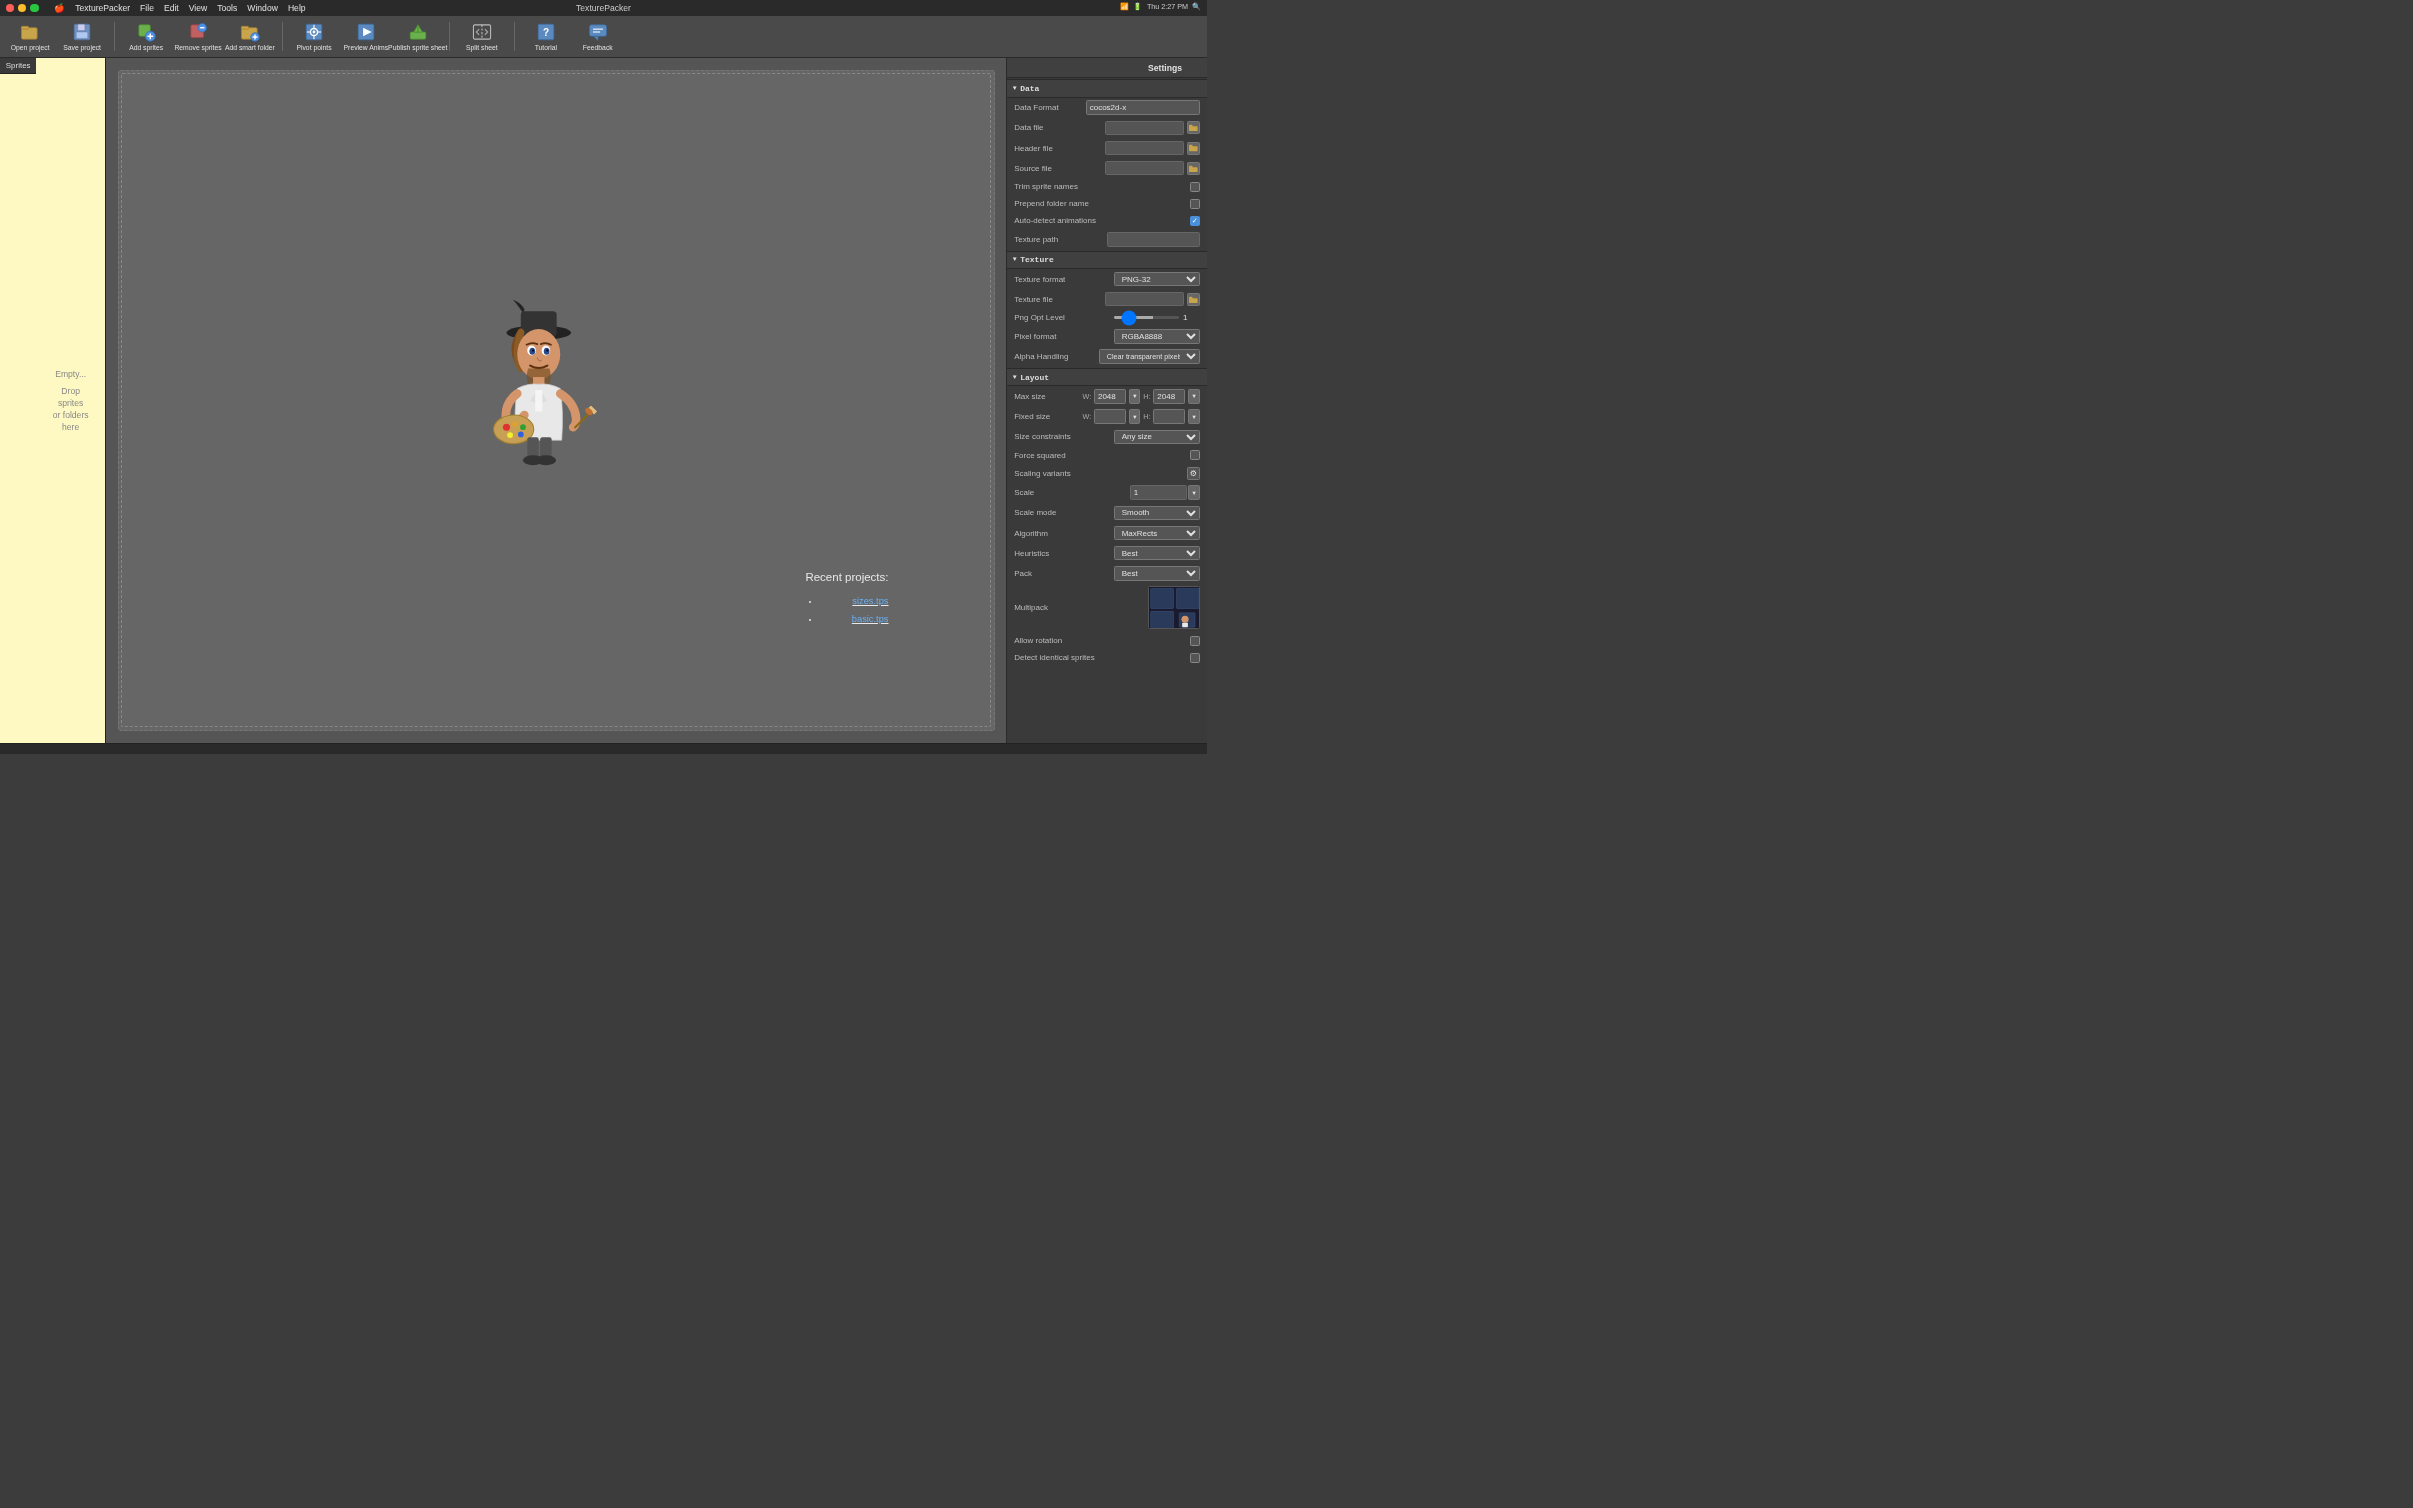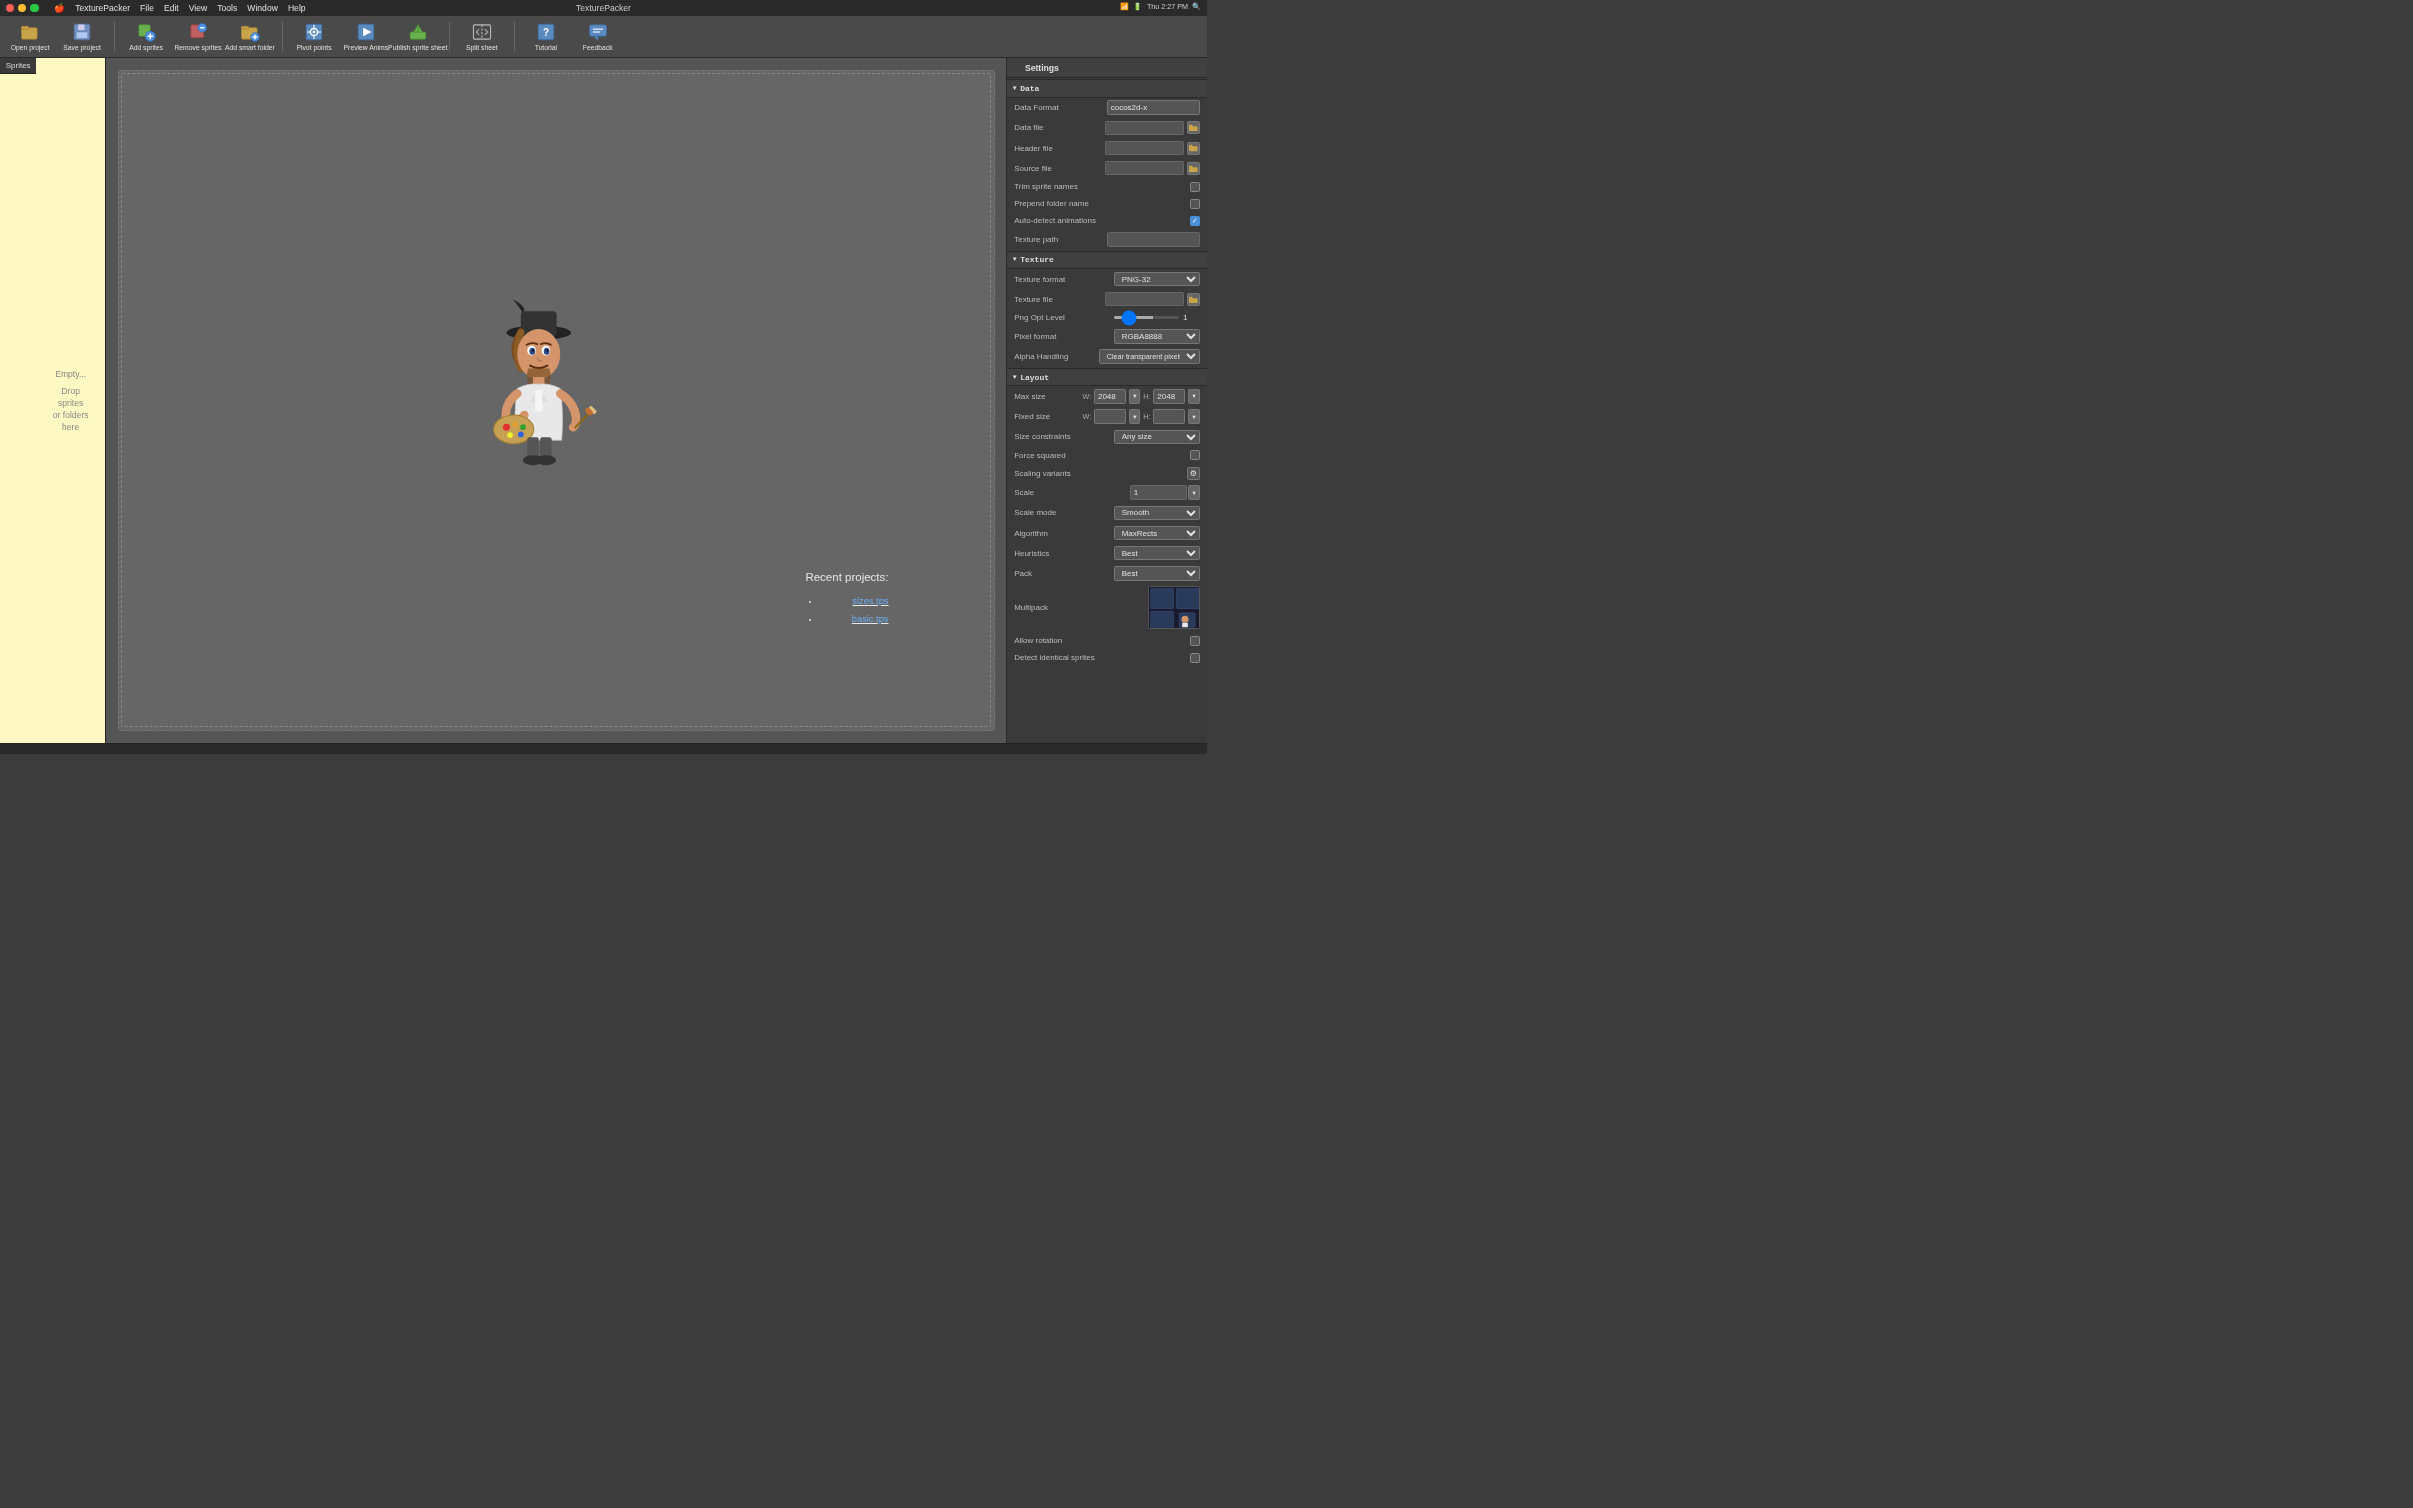--- a/index.html
+++ b/index.html
@@ -163,24 +163,25 @@
       border-left: 0.7px solid #2a2a2a;
       overflow-y: auto;
       padding-bottom: 14.4px;
     }
     #settings-header {
       height: 20px;
       background: #404040;
       border-bottom: 0.7px solid #2a2a2a;
       display: flex;
       align-items: center;
-      padding: 0 18px;
+      padding: 0 25px;
       font-size: 8.6px;
       font-weight: 600;
       color: #e0e0e0;
+      justify-content: flex-end;
     }
     .section-header {
       display: flex;
       align-items: center;
       gap: 3.6px;
       padding: 3.6px 5.7px;
       background: #404040;
       border-bottom: 0.7px solid #2a2a2a;
       border-top: 0.7px solid #2a2a2a;
       cursor: pointer;
@@ -594,21 +595,21 @@
       <span>Settings</span>
     </div>
 
     <div class="section-header">
       <span class="section-arrow">▼</span>
       <span>Data</span>
     </div>
 
     <div class="setting-row">
       <span class="setting-label">Data Format</span>
-      <input class="setting-input" value="cocos2d-x" style="width: 93px; background: rgb(85, 85, 85); border: 0.7px solid rgb(119, 119, 119); color: rgb(224, 224, 224); font-size: 8px; padding: 0.7px 2.9px; height: 14.4px; border-radius: 1.4px;" readonly="">
+      <input class="setting-input" value="cocos2d-x" style="width: 114px; background: rgb(85, 85, 85); border: 0.7px solid rgb(119, 119, 119); color: rgb(224, 224, 224); font-size: 8px; padding: 0.7px 2.9px; height: 14.4px; border-radius: 1.4px;" readonly="">
     </div>
 
     <div class="setting-row">
       <span class="setting-label">Data file</span>
       <div class="row-with-file">
         <input class="setting-input" style="width: 79px;" value="">
         <div class="folder-btn">
           <svg width="8.6" height="7.2" viewBox="0 0 12 10">
               <rect x="0" y="3" width="12" height="7" rx="1" fill="#c8a44a"></rect>
               <rect x="0" y="1" width="5" height="3" rx="1" fill="#c8a44a"></rect>

